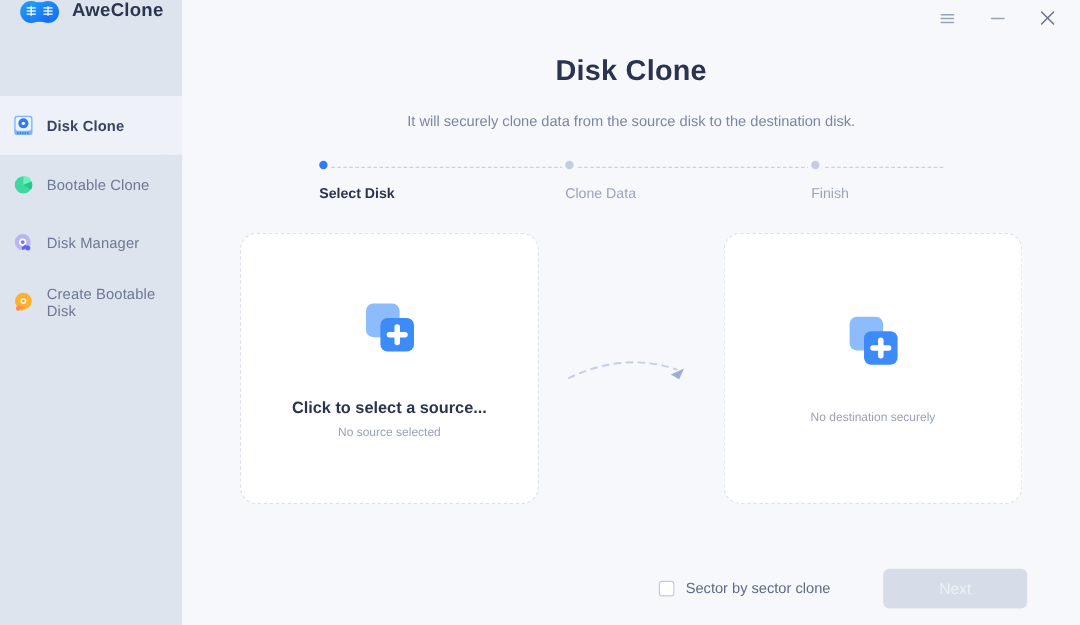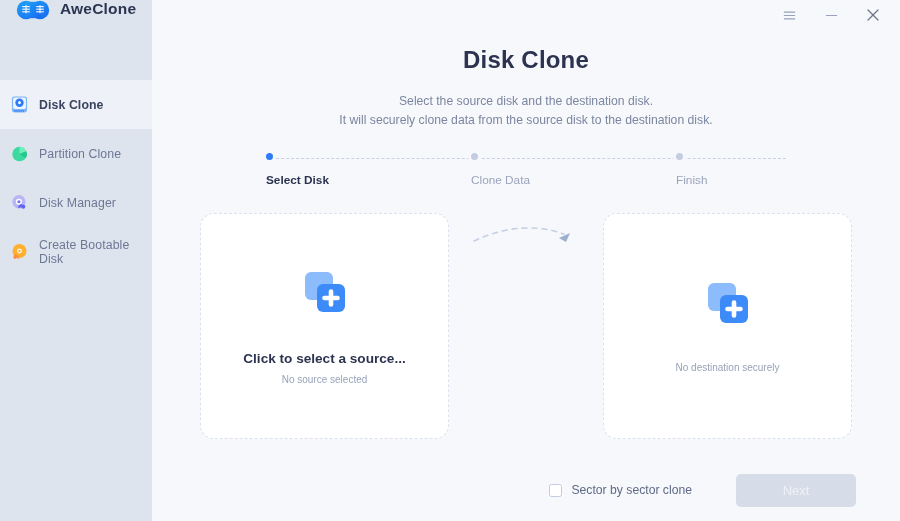--- a/index.html
+++ b/index.html
@@ -159,21 +159,21 @@
     color: #2b3350;
     font-weight: bold;
   }
 
   
   .cards {
     position: relative;
     margin-top: 22px;
     height: 226px;
     display: flex;
-    align-items: flex-start;
+    align-items: center;
     justify-content: space-between;
     padding: 0 48px 0 48px;
   }
   .card {
     width: 249px; height: 226px;
     background: #ffffff;
     border: 1.5px dashed #dbe2ee;
     border-radius: 14px;
     display: flex;
     flex-direction: column;
@@ -300,21 +300,21 @@
       </div>
 
       <div class="nav-item">
         <span class="nav-icon">
           <svg viewBox="0 0 20 20" width="19" height="19">
             <circle cx="10" cy="10.6" r="7.6" fill="#3ed9a0"></circle>
             <path d="M10 10.6 L10 2.9 A7.7 7.7 0 0 1 17.1 7.6 Z" fill="#6ff0bb"></path>
             <path d="M10 10.6 L17.1 7.6 A7.7 7.7 0 0 1 16.6 14.9 Z" fill="#23c98c"></path>
           </svg>
         </span>
-        <span class="nav-label">Partition Clone</span>
+        <span class="nav-label">Bootable Clone</span>
       </div>
 
       <div class="nav-item">
         <span class="nav-icon">
           <svg viewBox="0 0 20 20" width="19" height="19">
             <circle cx="9.4" cy="9.2" r="7" fill="#b9b6f5"></circle>
             <circle cx="9.4" cy="9.2" r="3.2" fill="#ffffff"></circle>
             <circle cx="9.4" cy="9.2" r="1.7" fill="#7a74ee"></circle>
             <path d="M13.4 13 a7 7 0 0 1-4.6 3.1 l-.2-2.6 a4.6 4.6 0 0 0 3-2.1 z" fill="#5f67ef"></path>
             <circle cx="13.9" cy="14.4" r="2.2" fill="#5f67ef"></circle>
@@ -363,21 +363,20 @@
             <line x1="3" y1="3" x2="13" y2="13"></line>
             <line x1="13" y1="3" x2="3" y2="13"></line>
           </g>
         </svg>
       </span>
     </div>
 
     <div class="page-title">Disk Clone</div>
 
     <div class="subtitle">
-      <div>Select the source disk and the destination disk.</div>
       <div>It will securely clone data from the source disk to the destination disk.</div>
     </div>
 
     <div class="stepper">
       <div class="step-track"></div>
       <div class="steps">
         <div class="step active">
           <span class="dot"></span>
           <span class="step-label">Select Disk</span>
         </div>

